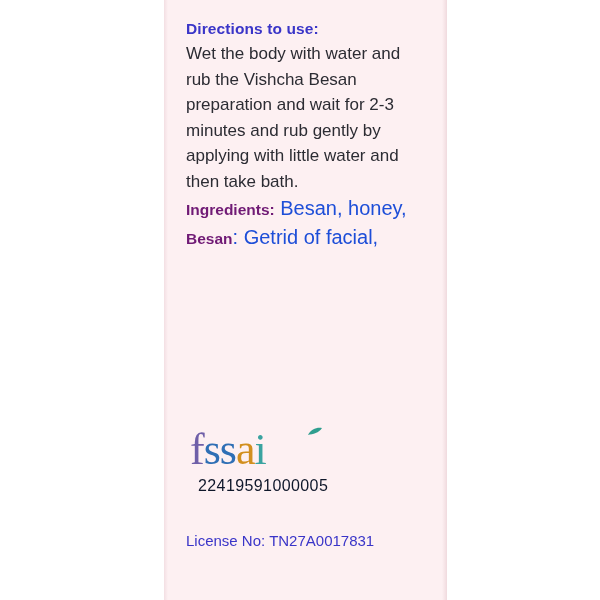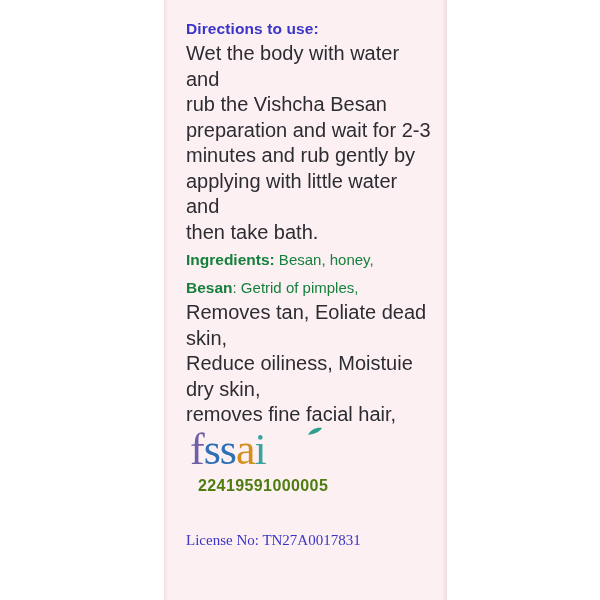--- a/index.html
+++ b/index.html
@@ -52,36 +52,36 @@
   }
   .heading {
     color: #3a35c8;
     font-weight: bold;
     font-size: 15.5px;
     letter-spacing: 0.1px;
     margin: 0 0 3px 0;
   }
   .body-text {
     color: #2c2c33;
-    font-size: 20px;
+    font-size: 17px;
     line-height: 25.5px;
     margin: 0;
     white-space: pre-line;
   }
   .block {
     margin-bottom: 2px;
   }
   .inline-head {
-    color: #15803d;
+    color: #701a75;
     font-weight: bold;
     font-size: 15.5px;
   }
   .inline-body {
-    color: #15803d;
-    font-size: 15px;
+    color: #1d4ed8;
+    font-size: 20px;
   }
   .run-on {
     color: #2c2c33;
     font-size: 15px;
     line-height: 25.5px;
     margin: 0;
     white-space: pre-line;
   }
   .fssai-wrap {
     position: absolute;
@@ -110,34 +110,33 @@
   .c-i { color: #3aa3a0; }
   .leaf {
     position: absolute;
     right: 2px;
     top: 2px;
     width: 16px;
     height: 12px;
   }
   .fssai-number {
     font-family: "Liberation Sans", sans-serif;
-    color: #4d7c0f;
+    color: #0f172a;
     font-size: 16px;
-    font-weight: bold;
+    font-weight: normal;
     letter-spacing: 0.4px;
     margin-top: 2px;
     margin-left: 12px;
   }
   .license {
     position: absolute;
     left: 22px;
     top: 532px;
     color: #3a35c8;
     font-size: 15px;
-    font-family: Liberation Serif, serif;
   }
   .license .lic-label { color: #3a35c8; }
   .license .lic-value { color: #3a35c8; font-weight: normal; }
 </style>
 </head>
 <body>
 
 <div id="page">
   <div class="label-panel">
 
@@ -151,24 +150,21 @@
 minutes and rub gently by
 applying with little water and
 then take bath.</p>
       </div>
 
       <div class="block">
         <p class="run-on"><span class="inline-head">Ingredients:</span><span class="inline-body"> Besan, honey,</span></p>
       </div>
 
       <div class="block">
-        <p class="run-on"><span class="inline-head">Besan</span><span class="inline-body">: Getrid of pimples,</span></p>
-        <p class="body-text">Removes tan, Eoliate dead skin,
-Reduce oiliness, Moistuie dry skin,
-removes   fine facial hair,</p>
+        <p class="run-on"><span class="inline-head">Besan</span><span class="inline-body">: Getrid of facial,</span></p>
       </div>
 
     </div>
 
     <div class="fssai-wrap">
       <div class="fssai-logo">
         <span class="word c-f">f</span><span class="word c-s1">s</span><span class="word c-s2">s</span><span class="word c-a">a</span><span class="word c-i">i</span>
         <svg class="leaf" viewBox="0 0 16 12">
           <path d="M15 1 C10 0 4 2 1 8 C6 7 12 6 15 1 Z" fill="#2f9e8f"></path>
         </svg>

